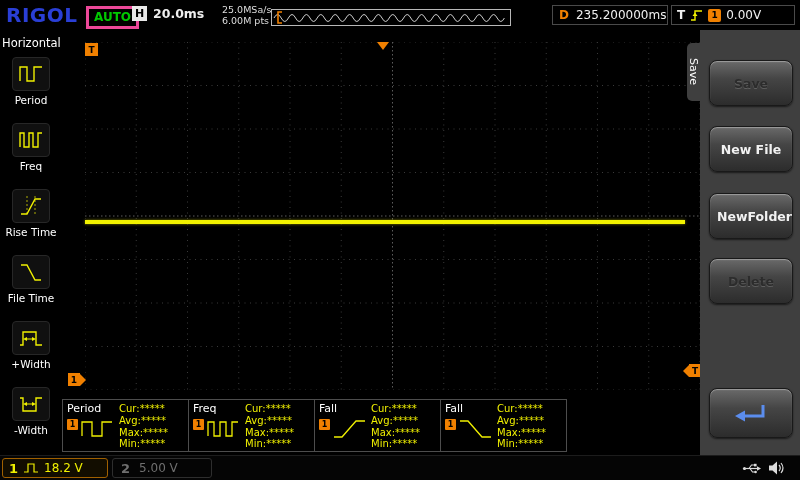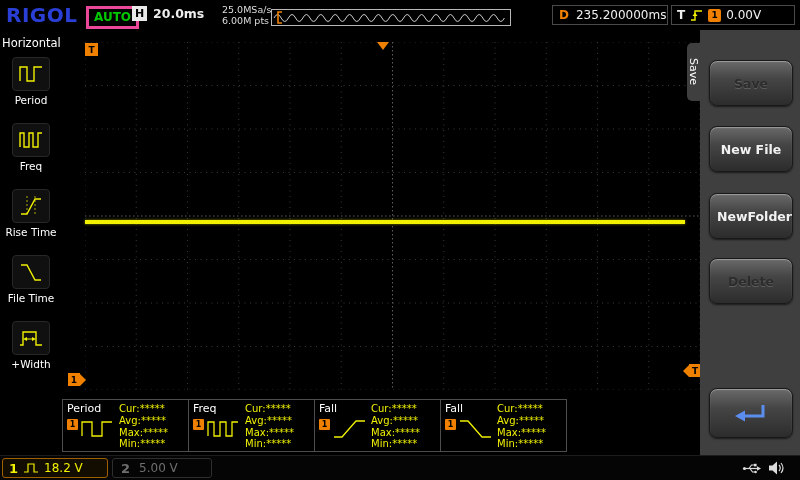--- a/index.html
+++ b/index.html
@@ -191,20 +191,31 @@
         <svg width="26" height="24" viewBox="0 0 26 24">
           <path d="M2,19 L5,19 L5,6 L18,6 L18,19 L24,19" fill="none" stroke="#f0f000" stroke-width="1.4"></path>
           <line x1="7" y1="13" x2="16" y2="13" stroke="#f0f000" stroke-width="1"></line>
           <polygon points="5,13 9,11 9,15" fill="#f0f000"></polygon>
           <polygon points="18,13 14,11 14,15" fill="#f0f000"></polygon>
         </svg>
       </div>
       <div class="sb-label">+Width</div>
     </div>
 
+    <div class="sb-item">
+      <div class="sb-iconbox">
+        <svg width="26" height="24" viewBox="0 0 26 24">
+          <path d="M2,6 L5,6 L5,19 L18,19 L18,6 L24,6" fill="none" stroke="#f0f000" stroke-width="1.4"></path>
+          <line x1="7" y1="12" x2="16" y2="12" stroke="#f0f000" stroke-width="1"></line>
+          <polygon points="5,12 9,10 9,14" fill="#f0f000"></polygon>
+          <polygon points="18,12 14,10 14,14" fill="#f0f000"></polygon>
+        </svg>
+      </div>
+      <div class="sb-label">-Width</div>
+    </div>
   </div>
 
   <div class="graticule">
     <svg id="grid-svg" width="615" height="348">
         <line x1="0" y1="0" x2="0" y2="348" stroke="#3a3a3a" stroke-width="1" stroke-dasharray="1 4.5"></line>
         <line x1="51.25" y1="0" x2="51.25" y2="348" stroke="#3a3a3a" stroke-width="1" stroke-dasharray="1 4.5"></line>
         <line x1="102.5" y1="0" x2="102.5" y2="348" stroke="#3a3a3a" stroke-width="1" stroke-dasharray="1 4.5"></line>
         <line x1="153.75" y1="0" x2="153.75" y2="348" stroke="#3a3a3a" stroke-width="1" stroke-dasharray="1 4.5"></line>
         <line x1="205" y1="0" x2="205" y2="348" stroke="#3a3a3a" stroke-width="1" stroke-dasharray="1 4.5"></line>
         <line x1="256.25" y1="0" x2="256.25" y2="348" stroke="#3a3a3a" stroke-width="1" stroke-dasharray="1 4.5"></line>

